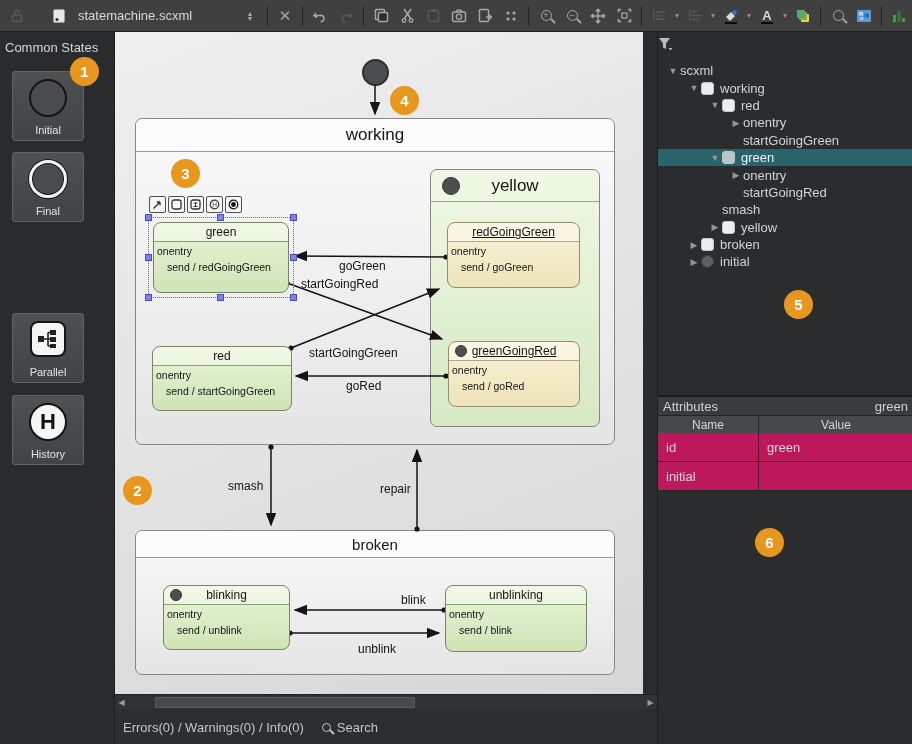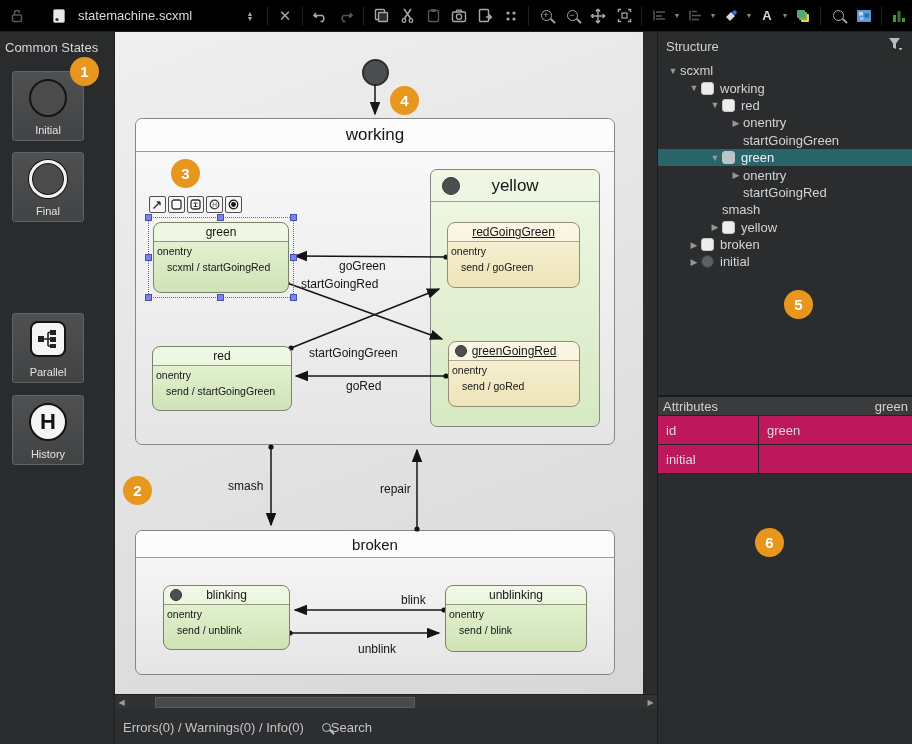--- a/index.html
+++ b/index.html
@@ -2,21 +2,21 @@
 <html><head>
 <meta charset="utf-8">
 <style>
   * { margin:0; padding:0; box-sizing:border-box; }
   html,body { width:912px; height:744px; overflow:hidden; background:#2b2c2d;
     font-family:"Liberation Sans", sans-serif; }
   .abs { position:absolute; }
 
   
   #toolbar { position:absolute; left:0; top:0; width:912px; height:32px;
-    background:#000000; border-bottom:1px solid #1e1f20; display:flex; align-items:center; z-index:5;}
+    background:#404040; border-bottom:1px solid #1e1f20; display:flex; align-items:center; z-index:5;}
   .tbi { width:26px; height:24px; display:flex; align-items:center; justify-content:center;
     color:#a6a8aa; flex:0 0 auto; }
   .tbi svg { display:block; }
   .tbi.disabled { color:#55575a; }
   .tbsep { width:1px; height:20px; background:#1f2021; margin:0 4px; flex:0 0 auto;}
   #filename { color:#d8d9da; font-size:13px; width:178px; margin-left:6px; }
   .caret { width:10px; color:#8a8c8e; font-size:8px; text-align:center; flex:0 0 auto;}
 
   .magicon { position:relative; width:11px; height:11px; border:1.6px solid currentColor; border-radius:50%; }
   .magicon:after { content:''; position:absolute; width:6px; height:1.8px; background:currentColor;
@@ -106,21 +106,21 @@
   .colvalue { flex:1; }
   .arow { height:29px; display:flex; background:#be185d; border-bottom:1px solid #242526;
     color:#d8d9da; font-size:13px; }
   .arow .c1 { width:101px; border-right:1px solid #242526; display:flex; align-items:center; padding-left:8px; }
   .arow .c2 { flex:1; display:flex; align-items:center; padding-left:8px; }
 
   
   #statusbar { position:absolute; left:115px; top:710px; width:542px; height:34px;
     background:#2d2e30; display:flex; align-items:center; color:#c4c5c6; font-size:13px; }
   #status-msgs { margin-left:8px; }
-  #status-search { margin-left:18px; display:flex; align-items:center; gap:0; color:#c4c5c6;}
+  #status-search { margin-left:18px; display:flex; align-items:center; gap:6px; color:#c4c5c6;}
 
   
   .badge { position:absolute; width:29px; height:29px; border-radius:50%; background:#e8971e;
     color:#fff; font-size:15px; font-weight:bold; display:flex; align-items:center; justify-content:center;
     z-index:50; }
 </style>
 </head>
 <body>
 
 <div id="toolbar">
@@ -394,21 +394,21 @@
   <div class="handle" style="left:175px;top:182px;"></div>
   <div class="handle" style="left:30px;top:222px;"></div>
   <div class="handle" style="left:175px;top:222px;"></div>
   <div class="handle" style="left:30px;top:262px;"></div>
   <div class="handle" style="left:102px;top:262px;"></div>
   <div class="handle" style="left:175px;top:262px;"></div>
 
   <div class="leafstate" style="left:38px;top:190px;width:136px;height:71px;">
     <div class="lhead">green</div>
     <div class="l1">onentry</div>
-    <div class="l2">scxml / startGoingRed</div>
+    <div class="l2">send / redGoingGreen</div>
   </div>
   <div class="leafstate" style="left:37px;top:314px;width:140px;height:65px;">
     <div class="lhead">red</div>
     <div class="l1">onentry</div>
     <div class="l2">send / startGoingGreen</div>
   </div>
   <div class="leafstate cream" style="left:332px;top:190px;width:133px;height:66px;">
     <div class="lhead">redGoingGreen</div>
     <div class="l1">onentry</div>
     <div class="l2">send / goGreen</div>
@@ -435,21 +435,20 @@
 </div>
 
 <div id="hscroll">
   <div class="btn">◀</div>
   <div id="hthumb"></div>
   <div class="btn" style="margin-left:auto;">▶</div>
 </div>
 
 <div id="rightpanel">
   <div id="structure-header">
-    <span id="structure-title">Structure</span>
     <span style="margin-right:10px;">
       <svg width="15" height="14" viewBox="0 0 15 14">
           <path d="M1 1 h11 L8 6.5 V12 L5 10.5 V6.5 Z" fill="#b9babb"></path>
           <path d="M10.5 11 h4 l-2 2.5 Z" fill="#b9babb"></path>
         </svg>
     </span>
   </div>
   <div id="tree">
       <div class="trow" style="padding-left: 8px;">
         <span class="tarrow">▼</span>
@@ -504,20 +503,24 @@
         <span class="tarrow">▶</span>
         <span class="ticon circle"></span>
         <span>initial</span>
       </div>
     </div>
 
   <div id="attr-panel">
     <div id="attr-header">
       <span>Attributes</span>
       <span class="ctx">green</span>
+    </div>
+    <div id="attr-cols">
+      <div class="colname">Name</div>
+      <div class="colvalue">Value</div>
     </div>
     <div id="attr-rows">
         <div class="arow">
           <div class="c1">id</div>
           <div class="c2">green</div>
         </div>
         <div class="arow">
           <div class="c1">initial</div>
           <div class="c2"></div>
         </div>

